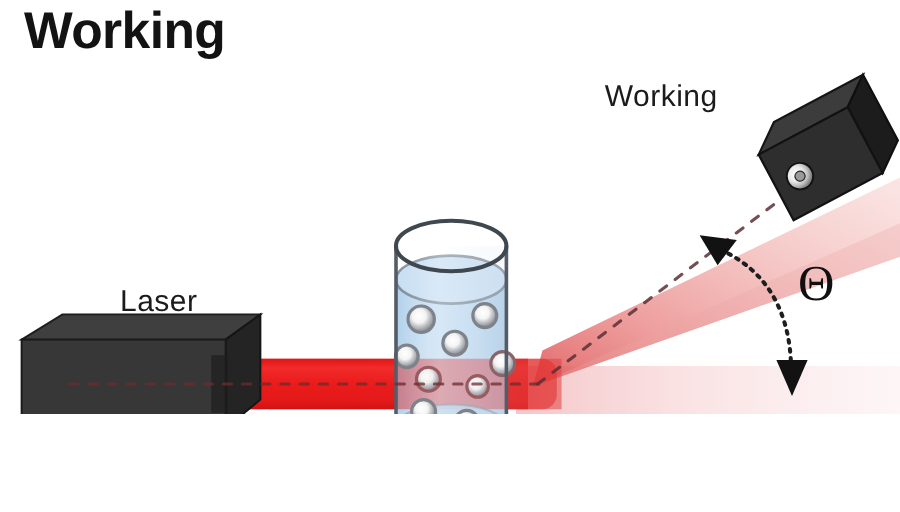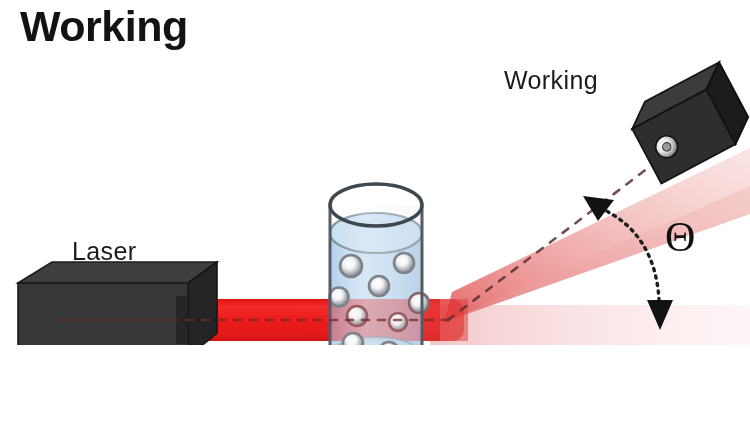--- a/index.html
+++ b/index.html
@@ -46,21 +46,21 @@
   .dev-label {
     position: absolute;
     font-family: "Liberation Sans", sans-serif;
     font-size: 25px;
     color: #1b1b1b;
     letter-spacing: 0.4px;
     white-space: nowrap;
     z-index: 20;
     pointer-events: none;
   }
-  #laser-label { left: 72px; top: 237px; }
+  #laser-label { left: 100px; top: 237px; }
   #detector-label { left: 504px; top: 66px; }
   .theta-label {
     position: absolute;
     left: 665px;
     top: 216px;
     font-family: "Liberation Serif", serif;
     font-size: 42px;
     line-height: 42px;
     color: #101010;
     z-index: 20;

